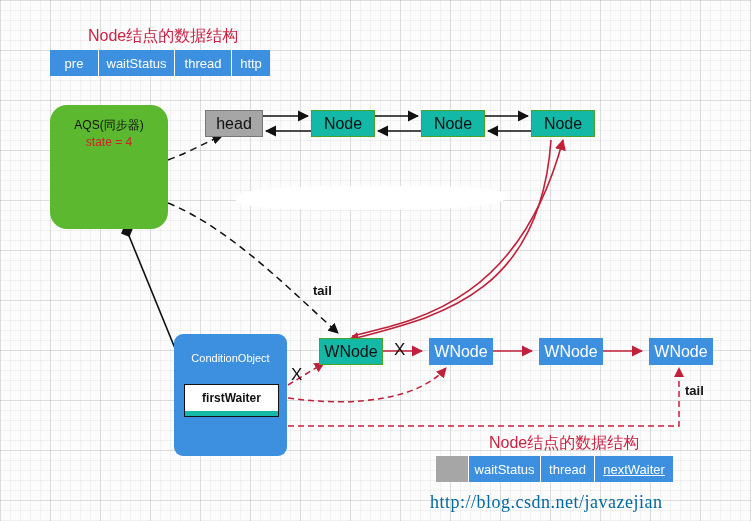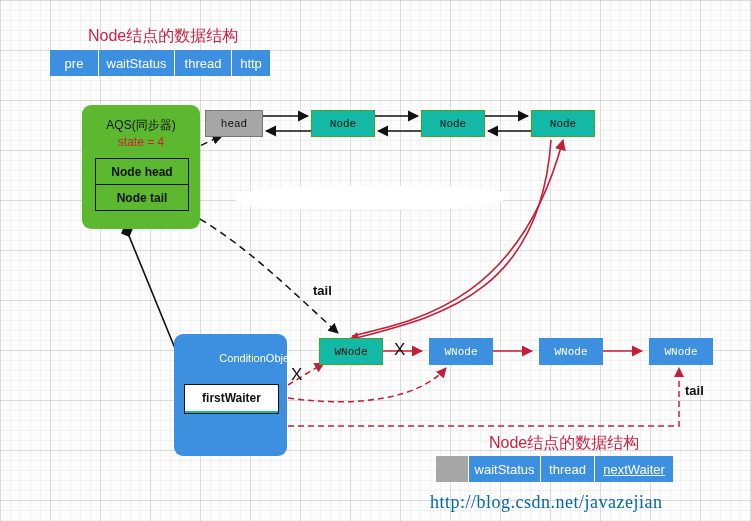--- a/index.html
+++ b/index.html
@@ -19,21 +19,21 @@
       linear-gradient(to bottom, rgba(0,0,0,.085) 1px, transparent 1px);
     background-size:10px 10px,10px 10px,50px 50px,50px 50px;
     background-position:0 0,0 0,0 0,0 0;
   }
   svg#wires{position:absolute;left:0;top:0;width:751px;height:521px;pointer-events:none;}
 
   
   .box{
     position:absolute;box-sizing:border-box;
     display:flex;align-items:center;justify-content:center;
-    font-size:11px;color:#1a1a1a;white-space:nowrap;font-family:Liberation Mono, monospace;
+    font-size:16px;color:#1a1a1a;white-space:nowrap;
   }
   .blue{background:#3d8fe0;color:#fff;border:1px solid #3d8fe0;}
   .green{background:#14b8a6;color:#111;border:1px solid #4aa324;}
   .gray{background:#a6a6a6;color:#111;border:1px solid #777;}
 
   
   .legend-title{
     position:absolute;color:#cc2244;font-size:16px;white-space:nowrap;
   }
   .strip{position:absolute;display:flex;}
@@ -42,43 +42,43 @@
     display:flex;align-items:center;justify-content:center;
     background:#3d8fe0;color:#fff;font-size:13px;
     border-right:1px solid #fcfcfc;white-space:nowrap;padding:0 7px;
   }
   .strip .cell.empty{background:#a6a6a6;}
   .strip .cell:last-child{border-right:none;}
 
   
   #aqs{
     position:absolute;left:50px;top:105px;width:118px;height:124px;
-    background:#5cb82f;border-radius:9px;margin-left:32px;
+    background:#5cb82f;border-radius:17px;
   }
   #aqs .t1{position:absolute;left:0;top:12px;width:100%;text-align:center;font-size:12px;color:#111;}
   #aqs .t2{position:absolute;left:0;top:30px;width:100%;text-align:center;font-size:12px;color:#d31f2a;}
   #aqs .fields{position:absolute;left:13px;top:53px;width:92px;border:1px solid #111;background:transparent;}
   #aqs .fields div{
     height:25px;display:flex;align-items:center;justify-content:center;
     font-size:12px;font-weight:bold;color:#111;
   }
   #aqs .fields div:first-child{border-bottom:1px solid #111;}
 
   
   #cond{
     position:absolute;left:174px;top:334px;width:113px;height:122px;
     background:#3d8fe0;border-radius:9px;
   }
-  #cond .t1{position:absolute;left:0;top:18px;width:100%;text-align:center;font-size:11px;color:#fff;margin-left:28px;}
+  #cond .t1{position:absolute;left:0;top:18px;width:100%;text-align:center;font-size:11px;color:#fff;}
   #cond .fields{position:absolute;left:10px;top:50px;width:93px;border:1px solid #111;background:#fff;}
   #cond .fields div{
     height:26px;display:flex;align-items:center;justify-content:center;
     font-size:12px;font-weight:bold;color:#111;background:#fff;
   }
-  #cond .fields div:first-child{border-bottom:2px solid #14b8a6;}
+  #cond .fields div:first-child{border-bottom:5px solid #14b8a6;}
 
   .wirelabel{position:absolute;font-size:13px;font-weight:bold;color:#111;}
   .xmark{position:absolute;font-size:17px;color:#111;font-family:"Liberation Sans",sans-serif;}
   #smudge{position:absolute;left:236px;top:186px;width:268px;height:24px;background:#fff;
           border-radius:40% 30% 45% 35%;}
   #watermark{
     position:absolute;left:430px;top:492px;font-family:"Liberation Serif","DejaVu Serif",serif;
     font-size:18px;color:#0369a1;white-space:nowrap;letter-spacing:.5px;
   }
 </style>
@@ -146,24 +146,20 @@
 <div class="strip" style="left:50px;top:50px;">
   <div class="cell" style="width:49px;">pre</div>
   <div class="cell" style="width:76px;">waitStatus</div>
   <div class="cell" style="width:57px;">thread</div>
   <div class="cell" style="width:38px;">http</div>
 </div>
 
 <div id="aqs">
   <div class="t1">AQS(同步器)</div>
   <div class="t2">state = 4</div>
-  <div class="fields">
-    <div>Node head</div>
-    <div>Node tail</div>
-  </div>
 </div>
 
 <div class="box gray" style="left:205px;top:110px;width:58px;height:27px;">head</div>
 <div class="box green" style="left:311px;top:110px;width:64px;height:27px;">Node</div>
 <div class="box green" style="left:421px;top:110px;width:64px;height:27px;">Node</div>
 <div class="box green" style="left:531px;top:110px;width:64px;height:27px;">Node</div>
 
 <div class="wirelabel" style="left:313px;top:283px;">tail</div>
 
 <div id="cond">

